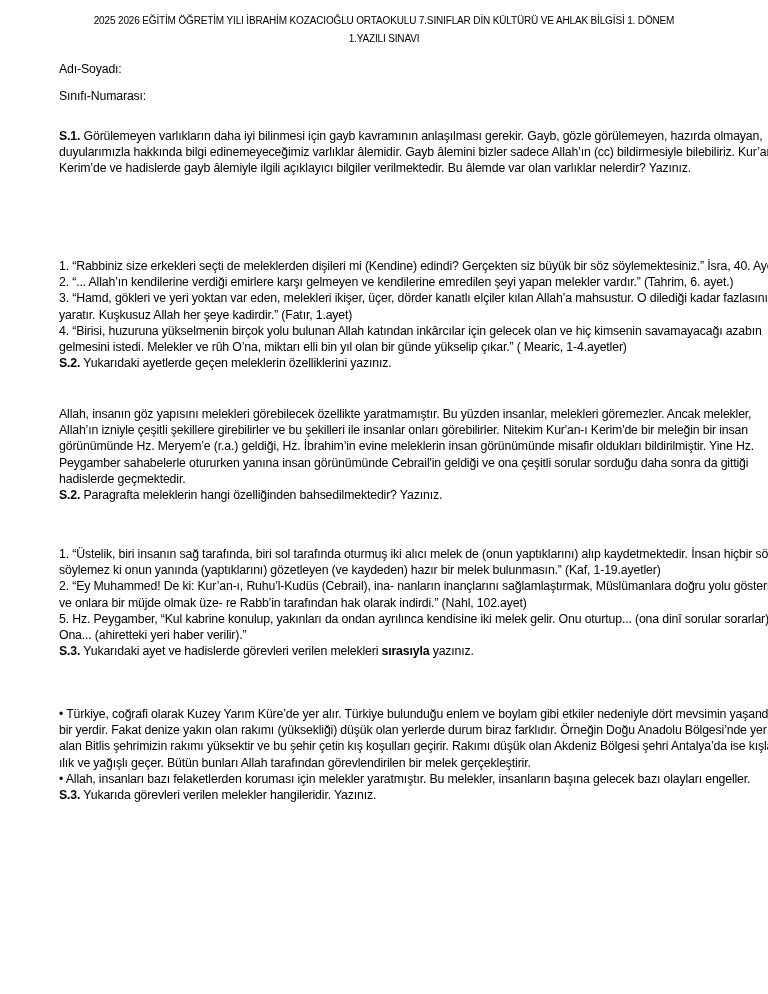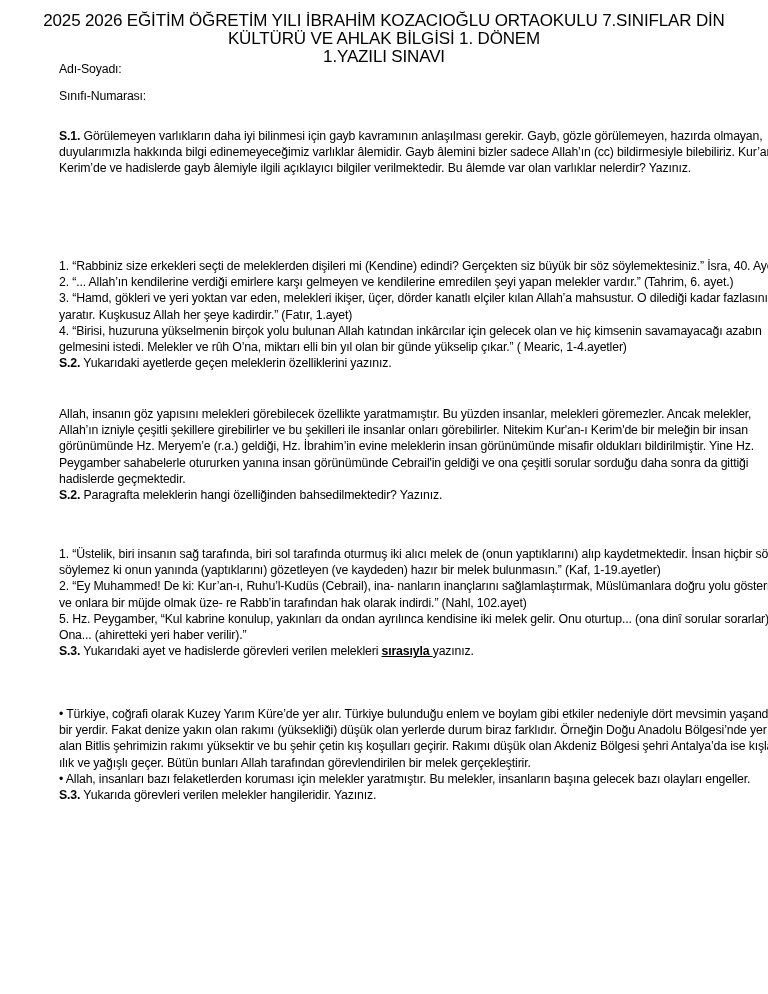--- a/index.html
+++ b/index.html
@@ -5,25 +5,25 @@
     html, body { margin: 0; padding: 0; background: #ffffff; }
     body {
       width: 768px; height: 994px; overflow: hidden;
       font-family: "Liberation Sans", sans-serif;
       color: #000000; font-size: 12.3px; line-height: 16.2px;
       letter-spacing: -0.15px;
     }
     .page { position: relative; width: 768px; height: 994px; }
     .title {
       position: absolute; left: 20px; width: 728px; top: 12px;
-      text-align: center; font-size: 17px; line-height: 18px;
+      text-align: center; font-size: 10px; line-height: 18px;
     }
     .blk { position: absolute; left: 19px; width: 732px; margin-left: 40px; }
     .b { font-weight: bold; text-align: right; }
-    .u { font-weight: bold; text-decoration: underline; }
+    .u { font-weight: bold; }
     p { margin: 0; }
   </style>
 </head>
 <body>
 
 <div class="page">
 
   <div class="title">
     <div>2025 2026 EĞİTİM ÖĞRETİM YILI İBRAHİM KOZACIOĞLU ORTAOKULU 7.SINIFLAR DİN KÜLTÜRÜ VE AHLAK BİLGİSİ 1. DÖNEM</div>
     <div>1.YAZILI SINAVI</div>

